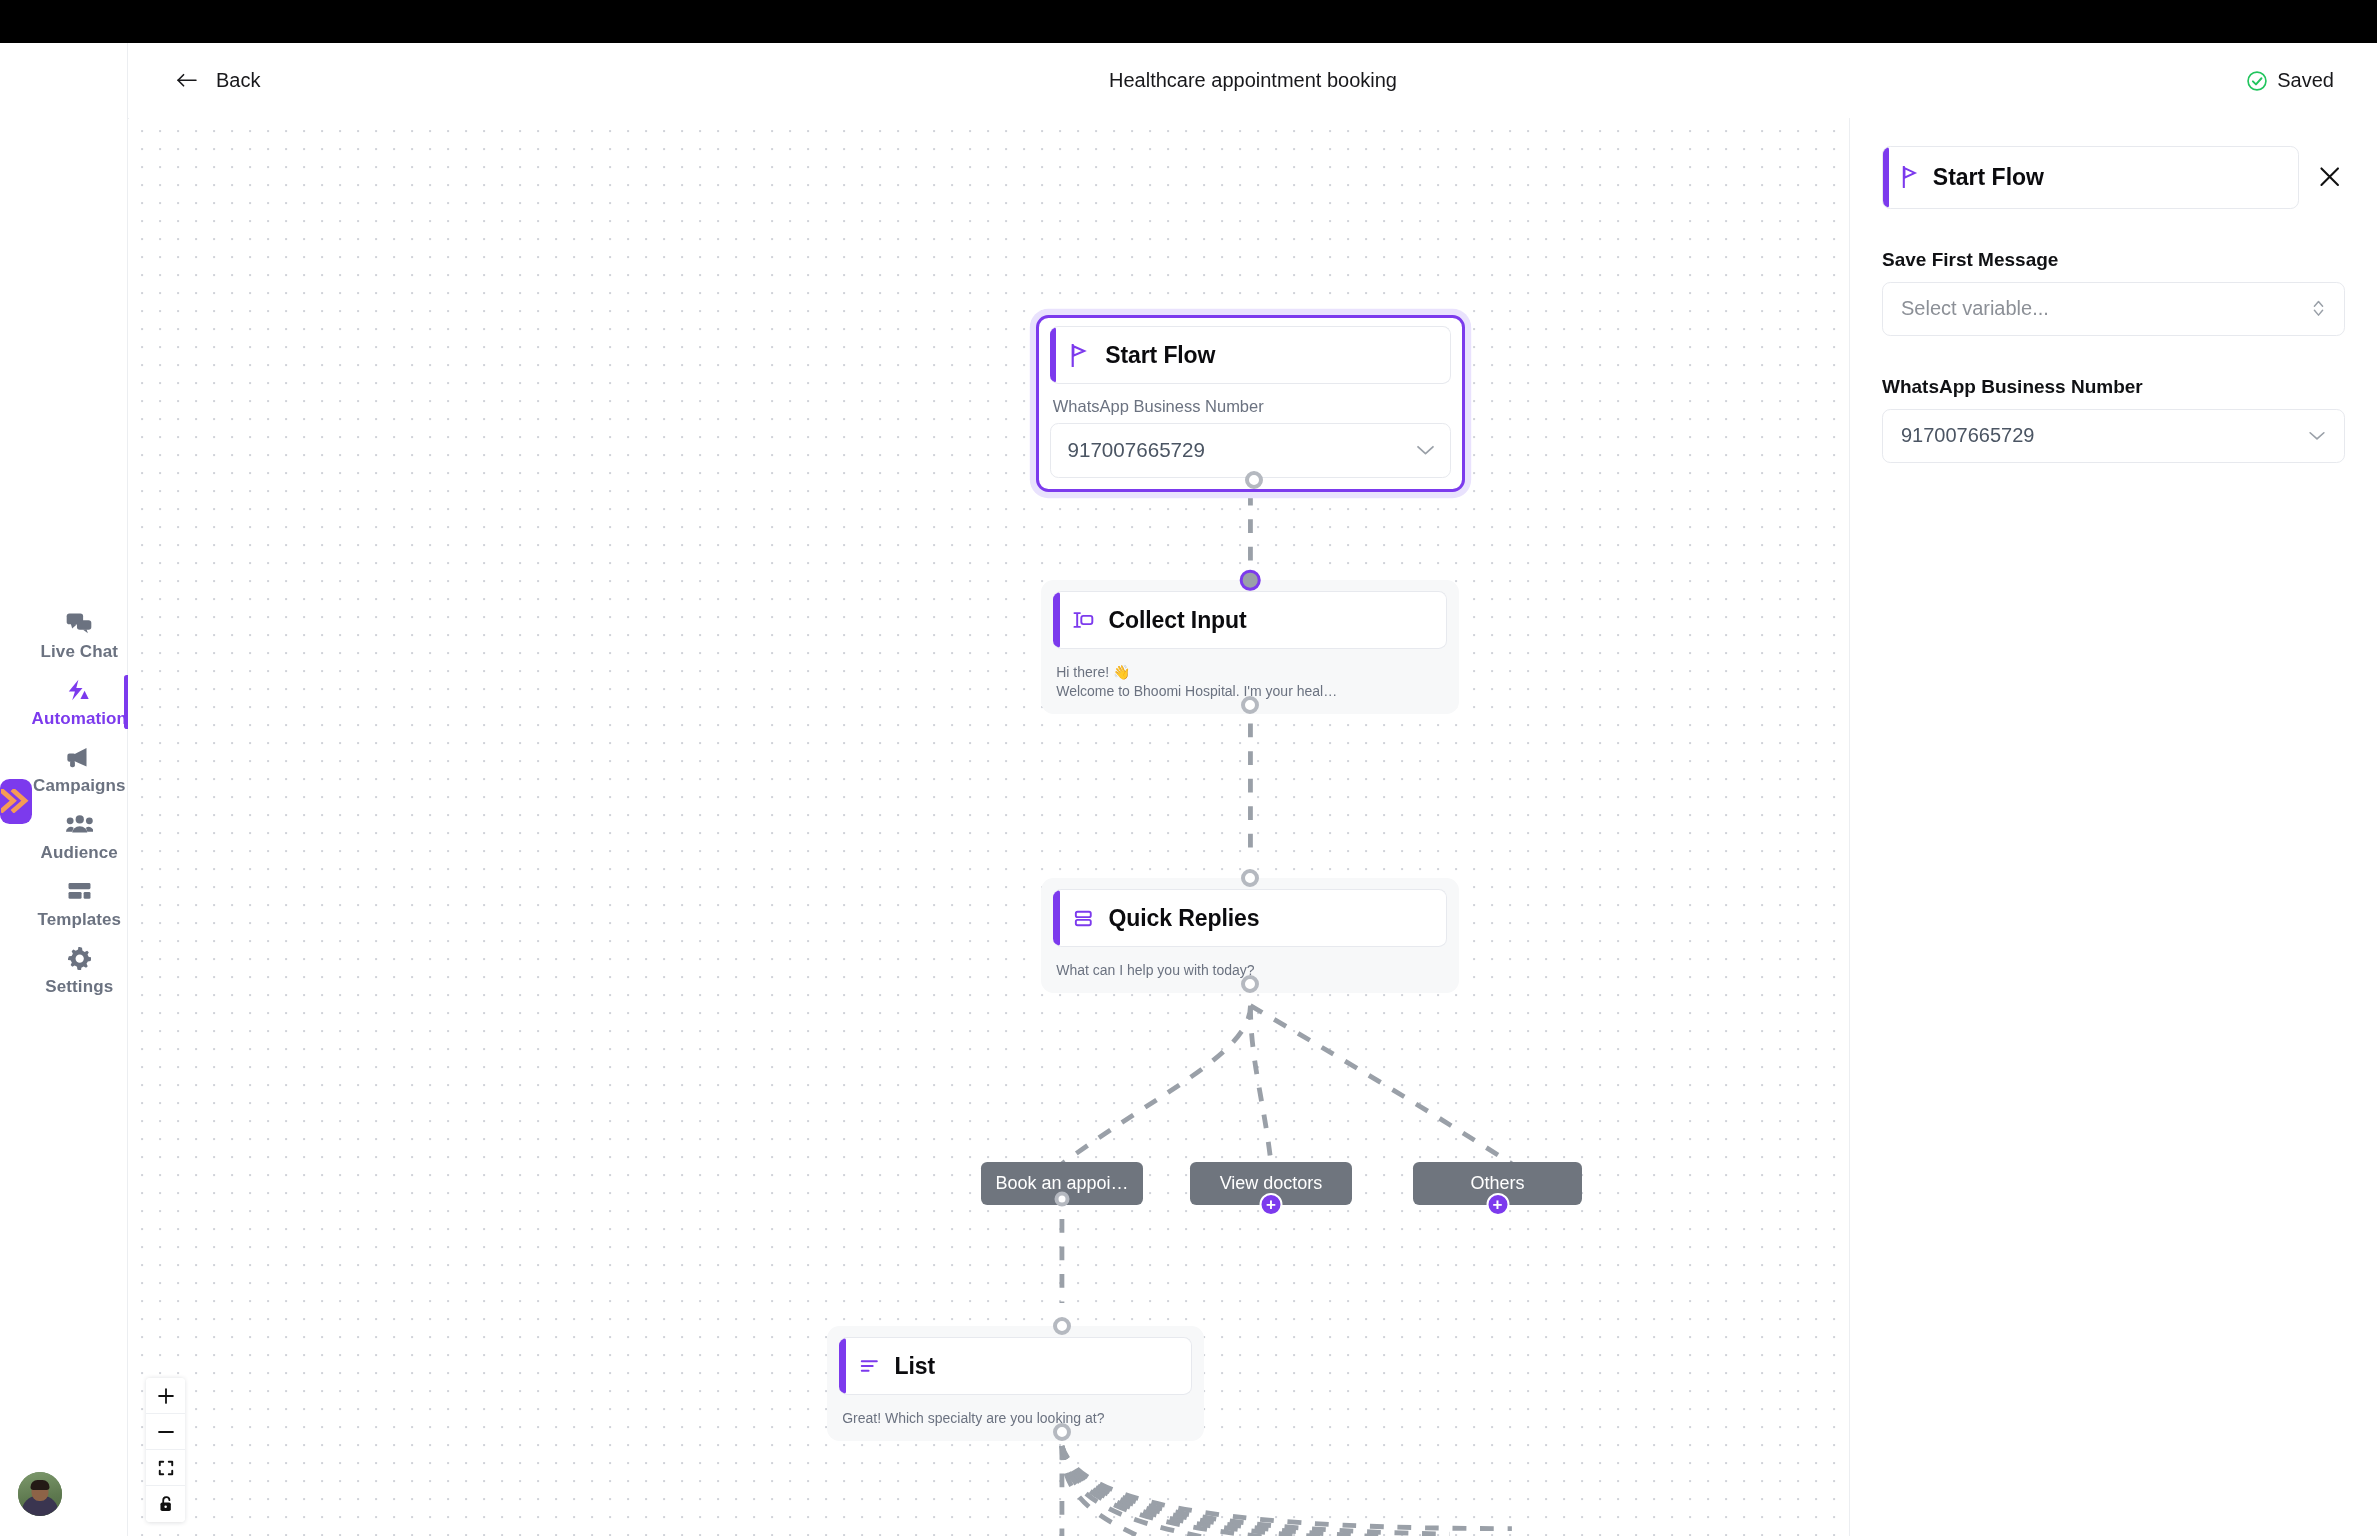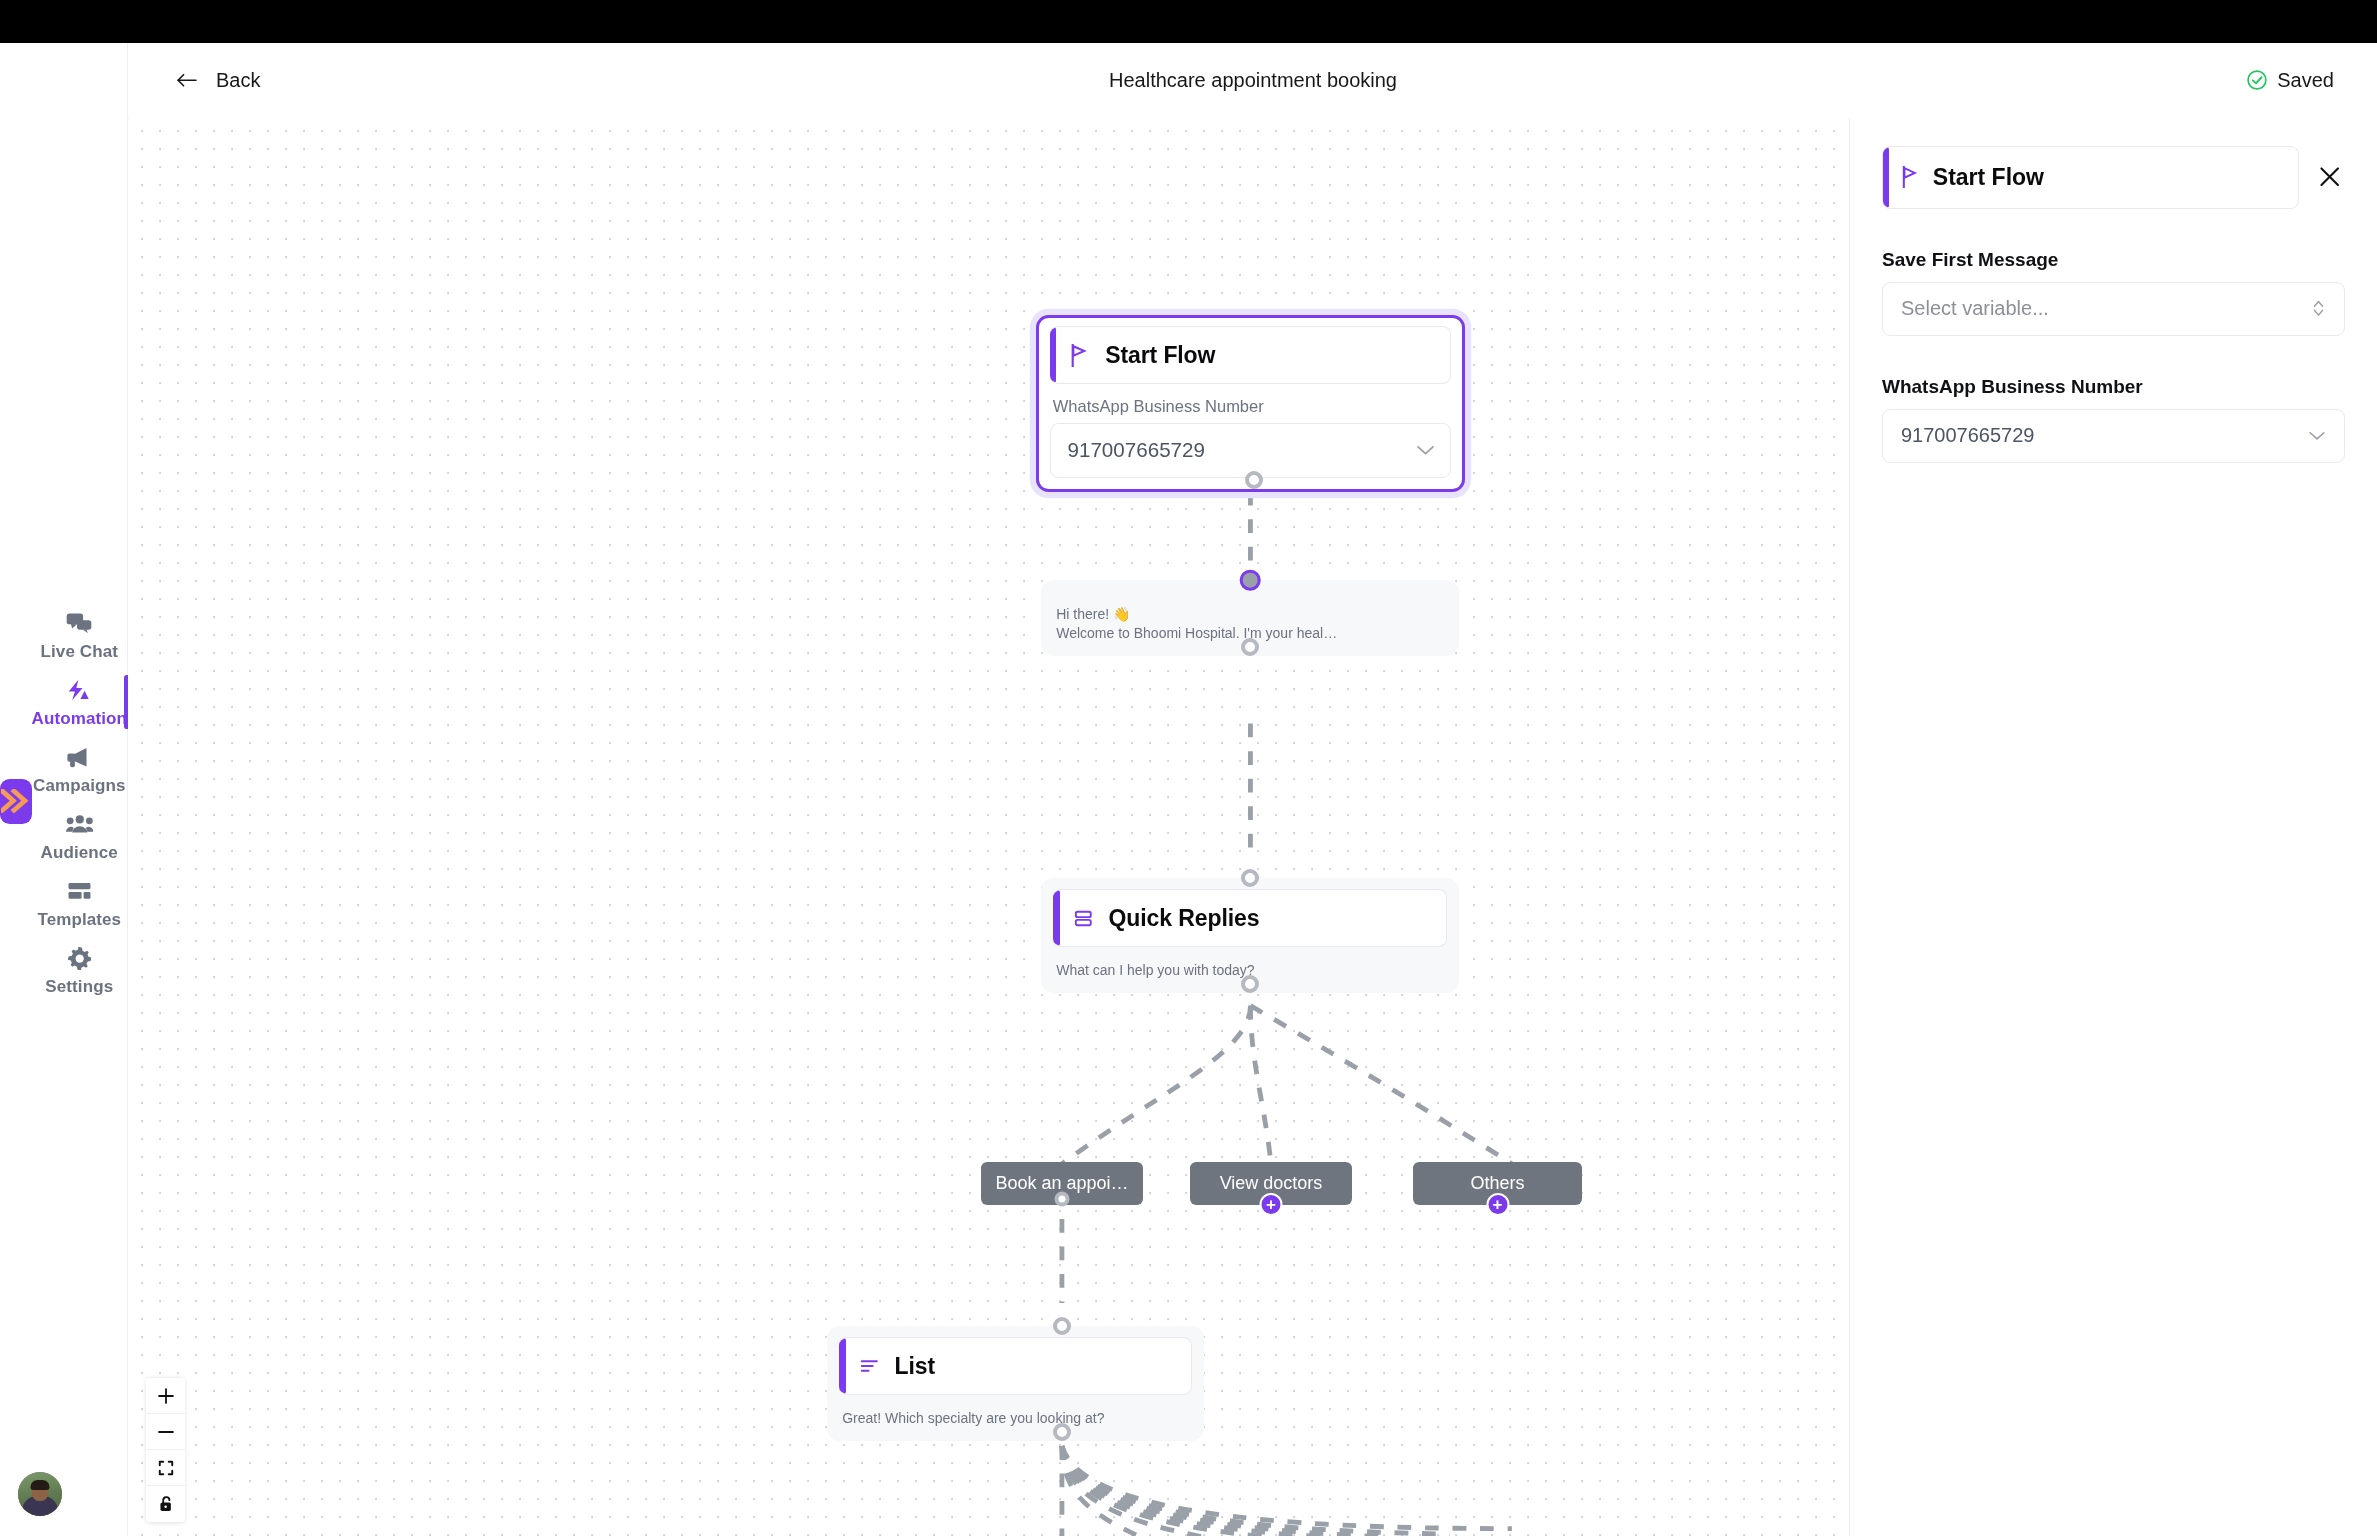--- a/index.html
+++ b/index.html
@@ -71,21 +71,21 @@
     margin-left:48px; cursor:pointer;
     font-size:20px; color:#18181b; font-weight:400;
   }
   .header-title {
     position:absolute; left:0; right:0; text-align:center;
     font-size:20px; color:#18181b; font-weight:400;
     pointer-events:none;
   }
   .saved {
     position:absolute; right:44px;
-    display:flex; align-items:flex-start; gap:9px;
+    display:flex; align-items:flex-end; gap:9px;
     font-size:20px; color:#18181b;
   }
 
   
   .canvas {
     position:absolute; left:129px; top:118px;
     width:1720px; height:1419px;
     background-color:#ffffff;
     background-image: radial-gradient(#cfd2d8 1.1px, transparent 1.1px);
     background-size: 18px 18px;
@@ -362,20 +362,29 @@
         <span>917007665729</span>
         <svg width="19" height="12.4" viewBox="0 0 28 18">
           <path d="M3 4 L14 14 L25 4" fill="none" stroke="#9aa0a8" stroke-width="2.6" stroke-linecap="round" stroke-linejoin="round"></path>
         </svg>
       </div>
       <div class="handle" style="left:215px; bottom:-9px;"></div>
     </div>
 
     <div class="node" style="left:912px; top:462px; width:418px;">
       <div class="handle target" style="left:209px; top:0px;"></div>
+      <div class="node-head">
+        <span class="nh-ico">
+          <svg width="23.4" height="18" viewBox="0 0 34 26">
+            <path d="M5 3 H13 M5 23 H13 M9 3 V23" stroke="#7c3aed" stroke-width="2.8" stroke-linecap="round"></path>
+            <rect x="15" y="7" width="16" height="12" rx="3" fill="none" stroke="#7c3aed" stroke-width="2.8"></rect>
+          </svg>
+        </span>
+        <span class="nh-title">Collect Input</span>
+      </div>
       <div class="node-body">
         <div>Hi there! 👋</div>
         <div>Welcome to Bhoomi Hospital. I'm your heal…</div>
       </div>
       <div class="handle" style="left:209px; bottom:-9px;"></div>
     </div>
 
     <div class="node" style="left:912px; top:760px; width:418px;">
       <div class="handle" style="left:209px; top:0px;"></div>
       <div class="node-head">

